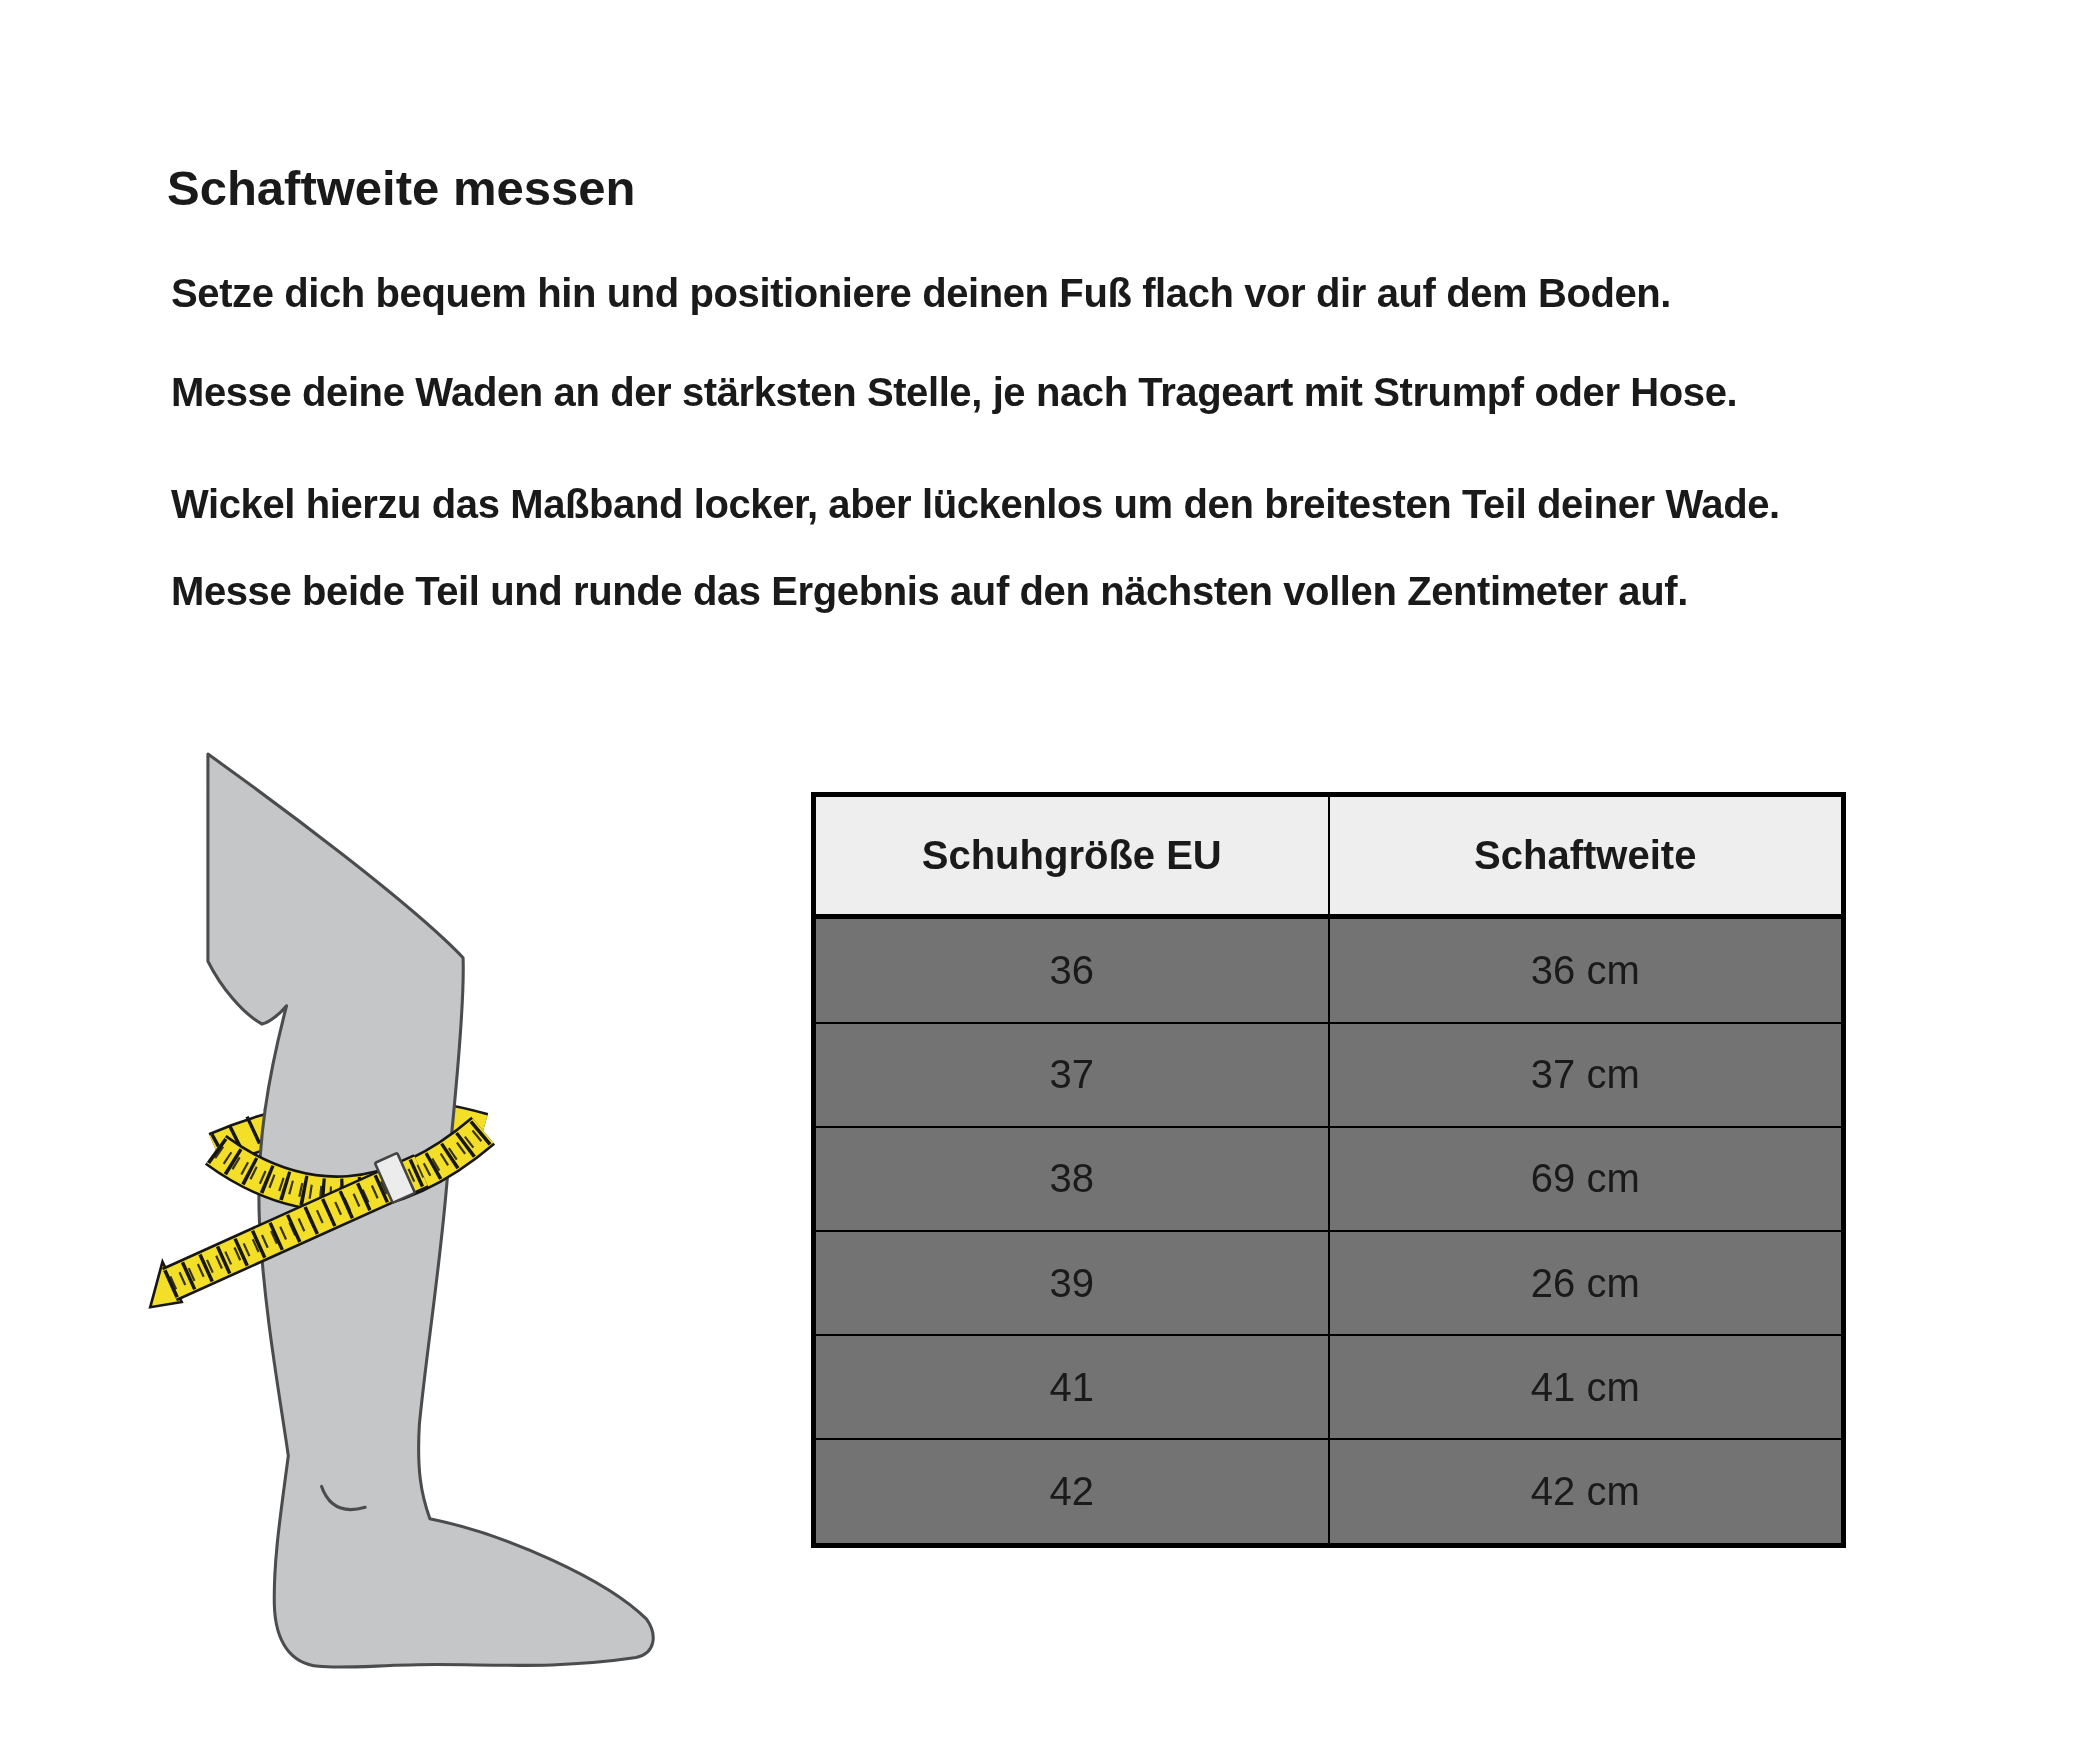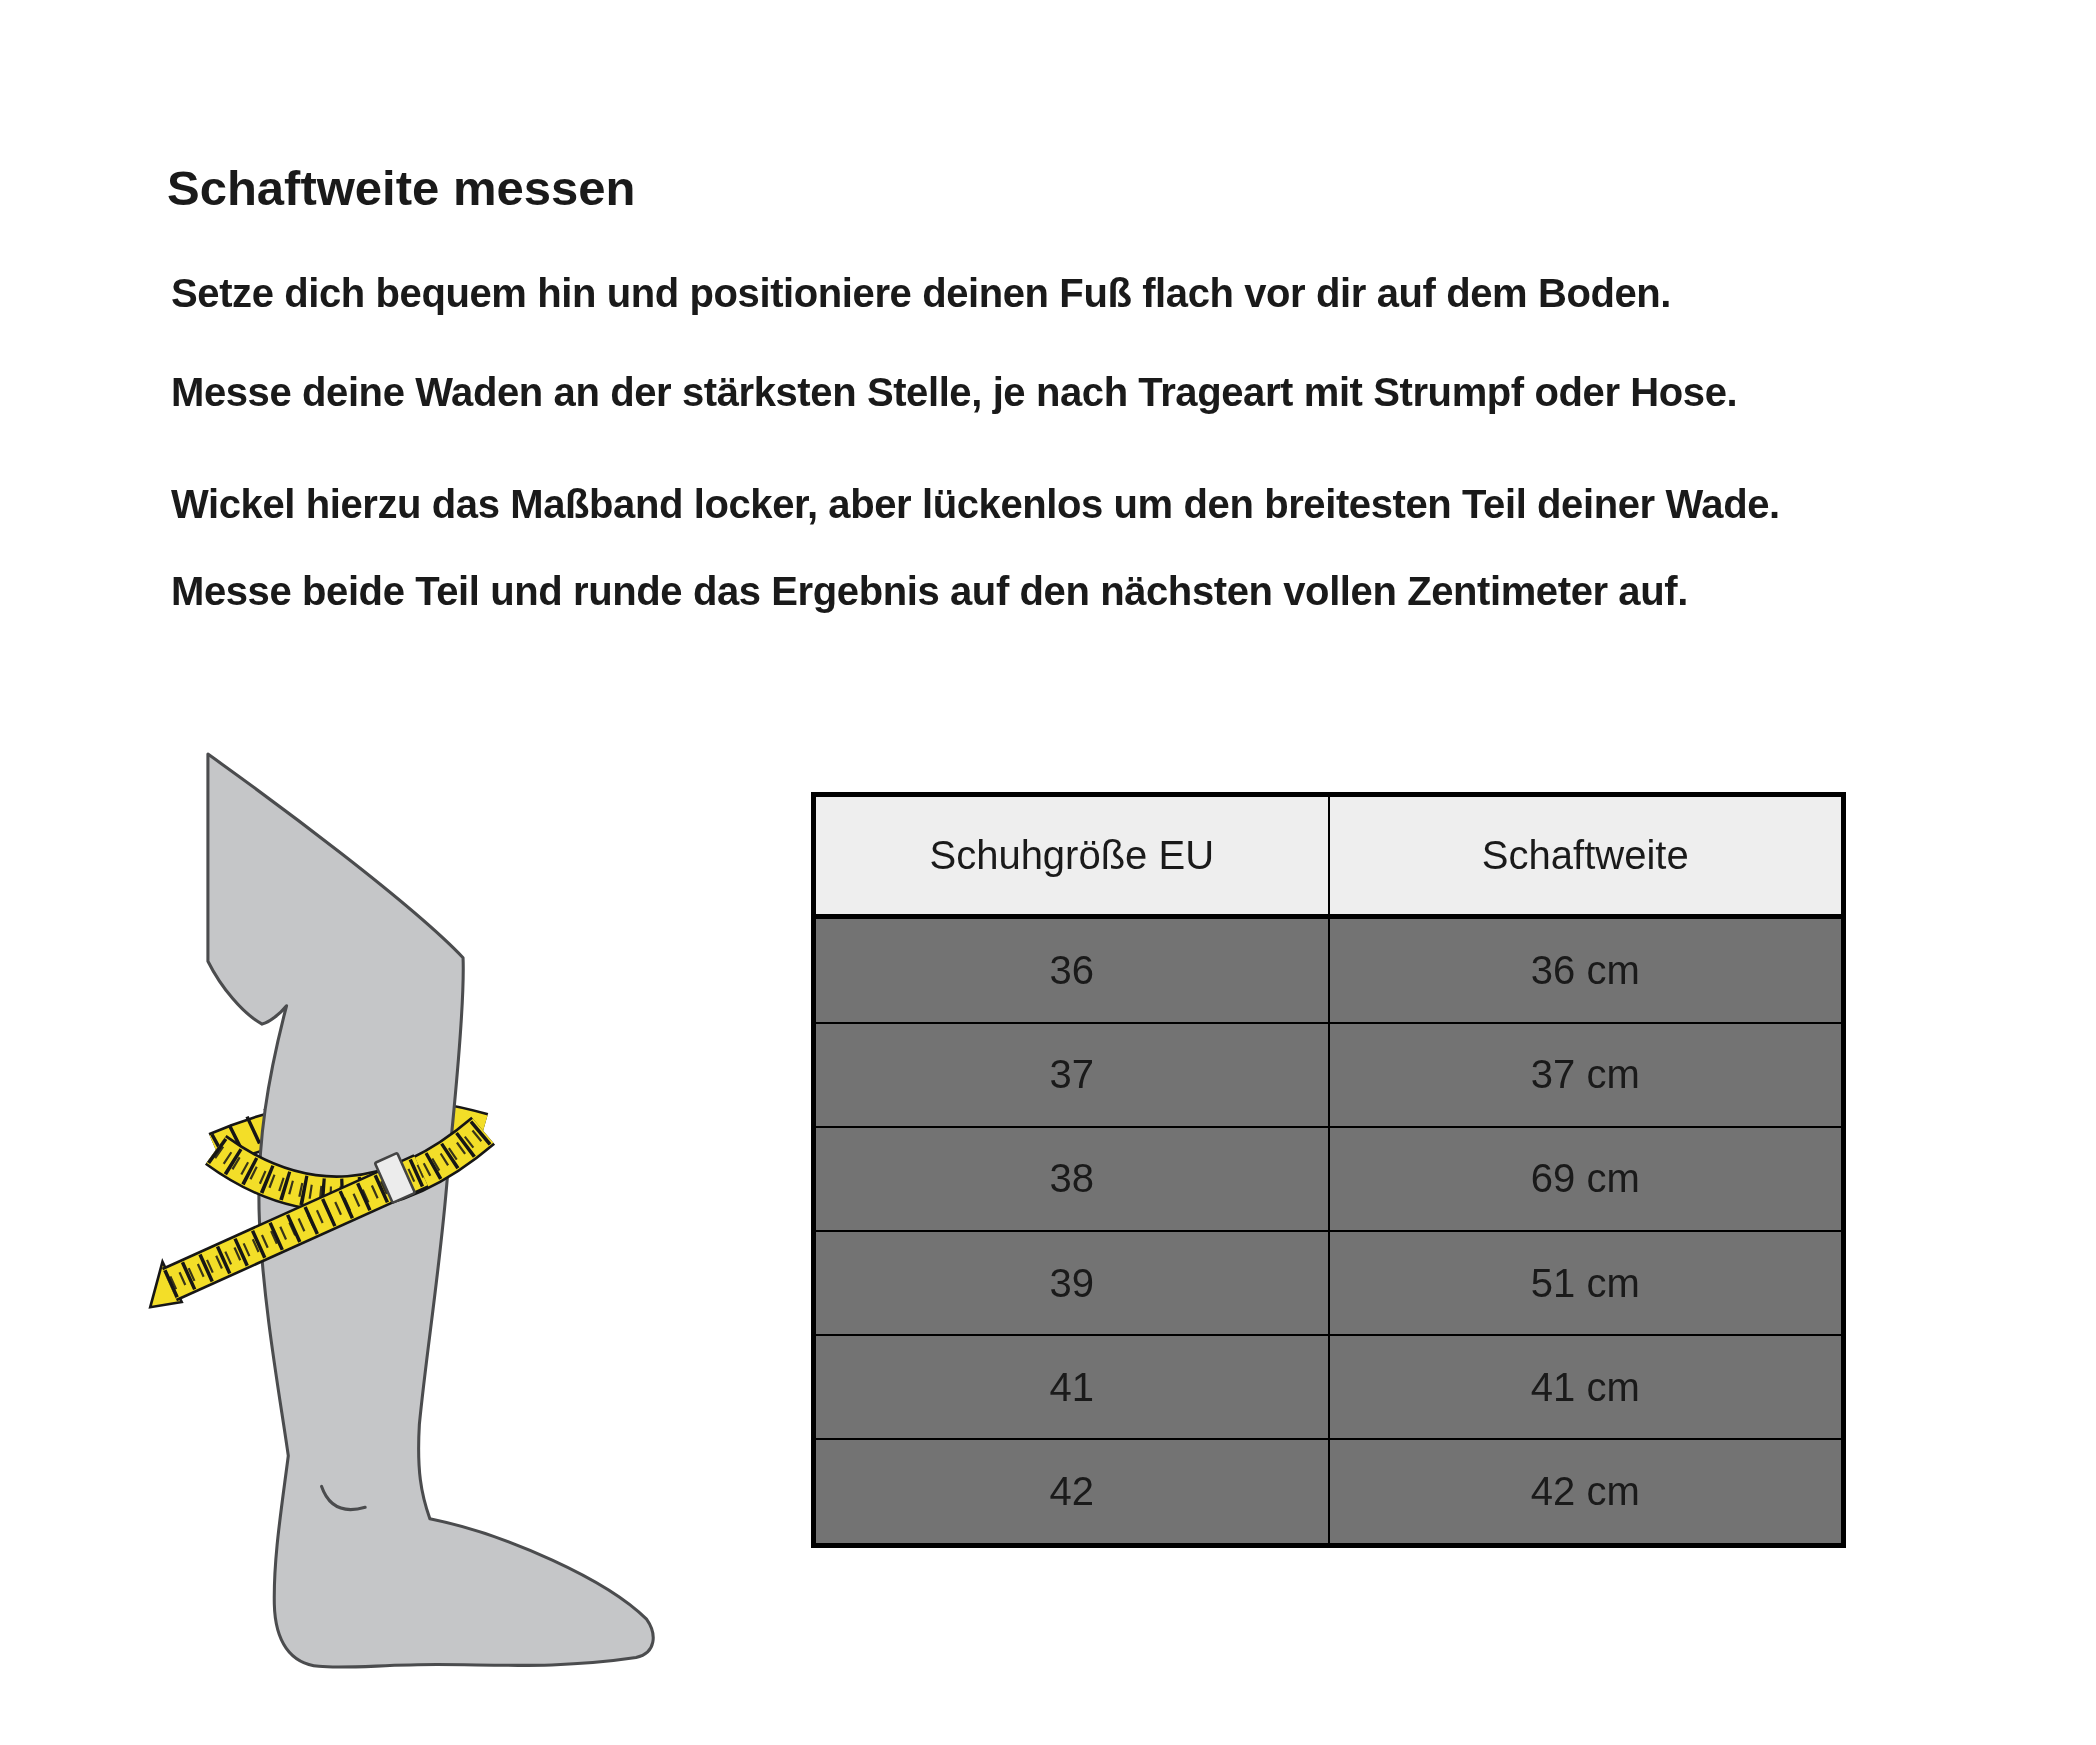--- a/index.html
+++ b/index.html
@@ -43,21 +43,21 @@
   table.size-table{
     position:absolute;left:811px;top:792px;
     width:1035px;height:756px;
     border-collapse:collapse;table-layout:fixed;
     border:5.2px solid var(--table-border);
   }
   table.size-table th{
     background:var(--table-header-bg);
     border:2.6px solid var(--table-border);
     border-bottom:5.2px solid var(--table-border);
-    font-size:40px;font-weight:400;
+    font-size:40px;font-weight:700;
     text-align:center;vertical-align:middle;
     height:115px;
   }
   table.size-table td{
     border:2.6px solid var(--table-border);
     font-size:40px;font-weight:400;
     text-align:center;vertical-align:middle;
     height:85px;
     background:#737373;
   }
@@ -146,21 +146,21 @@
     <tr>
       <td>37</td>
       <td>37 cm</td>
     </tr>
     <tr>
       <td>38</td>
       <td>69 cm</td>
     </tr>
     <tr>
       <td>39</td>
-      <td>51 cm</td>
+      <td>26 cm</td>
     </tr>
     <tr>
       <td>41</td>
       <td>41 cm</td>
     </tr>
     <tr>
       <td>42</td>
       <td>42 cm</td>
     </tr>
   </tbody>

